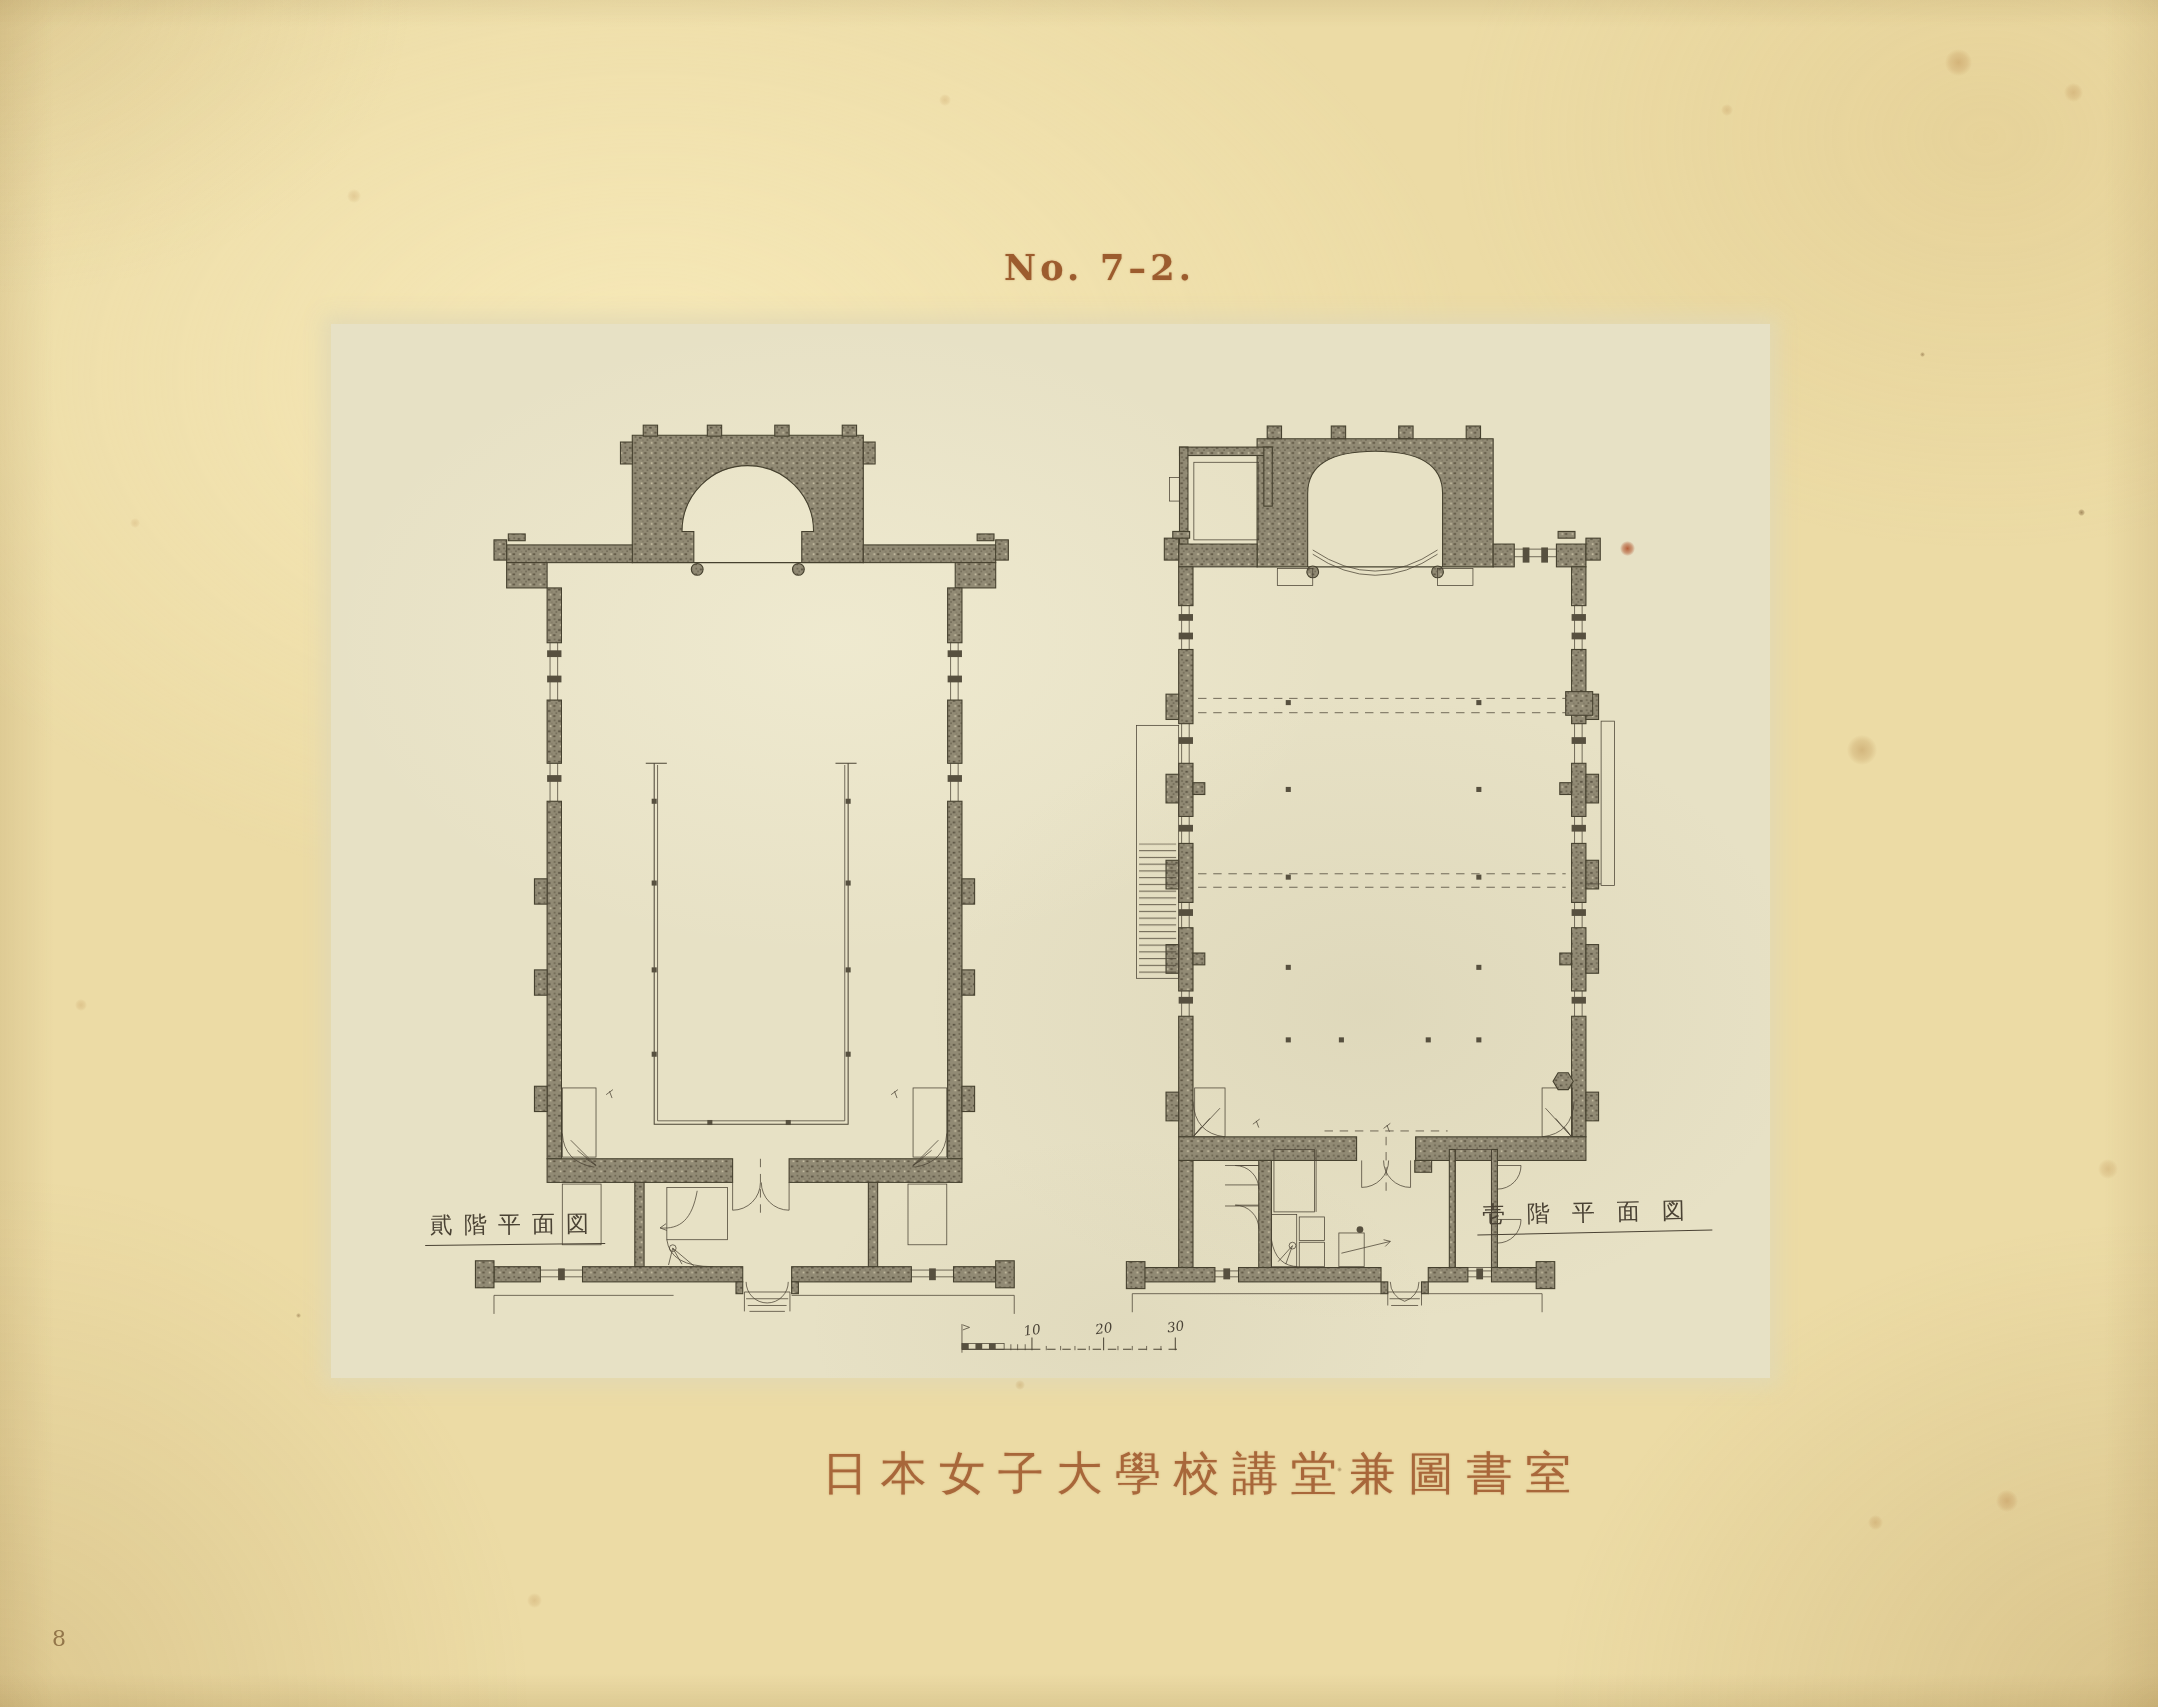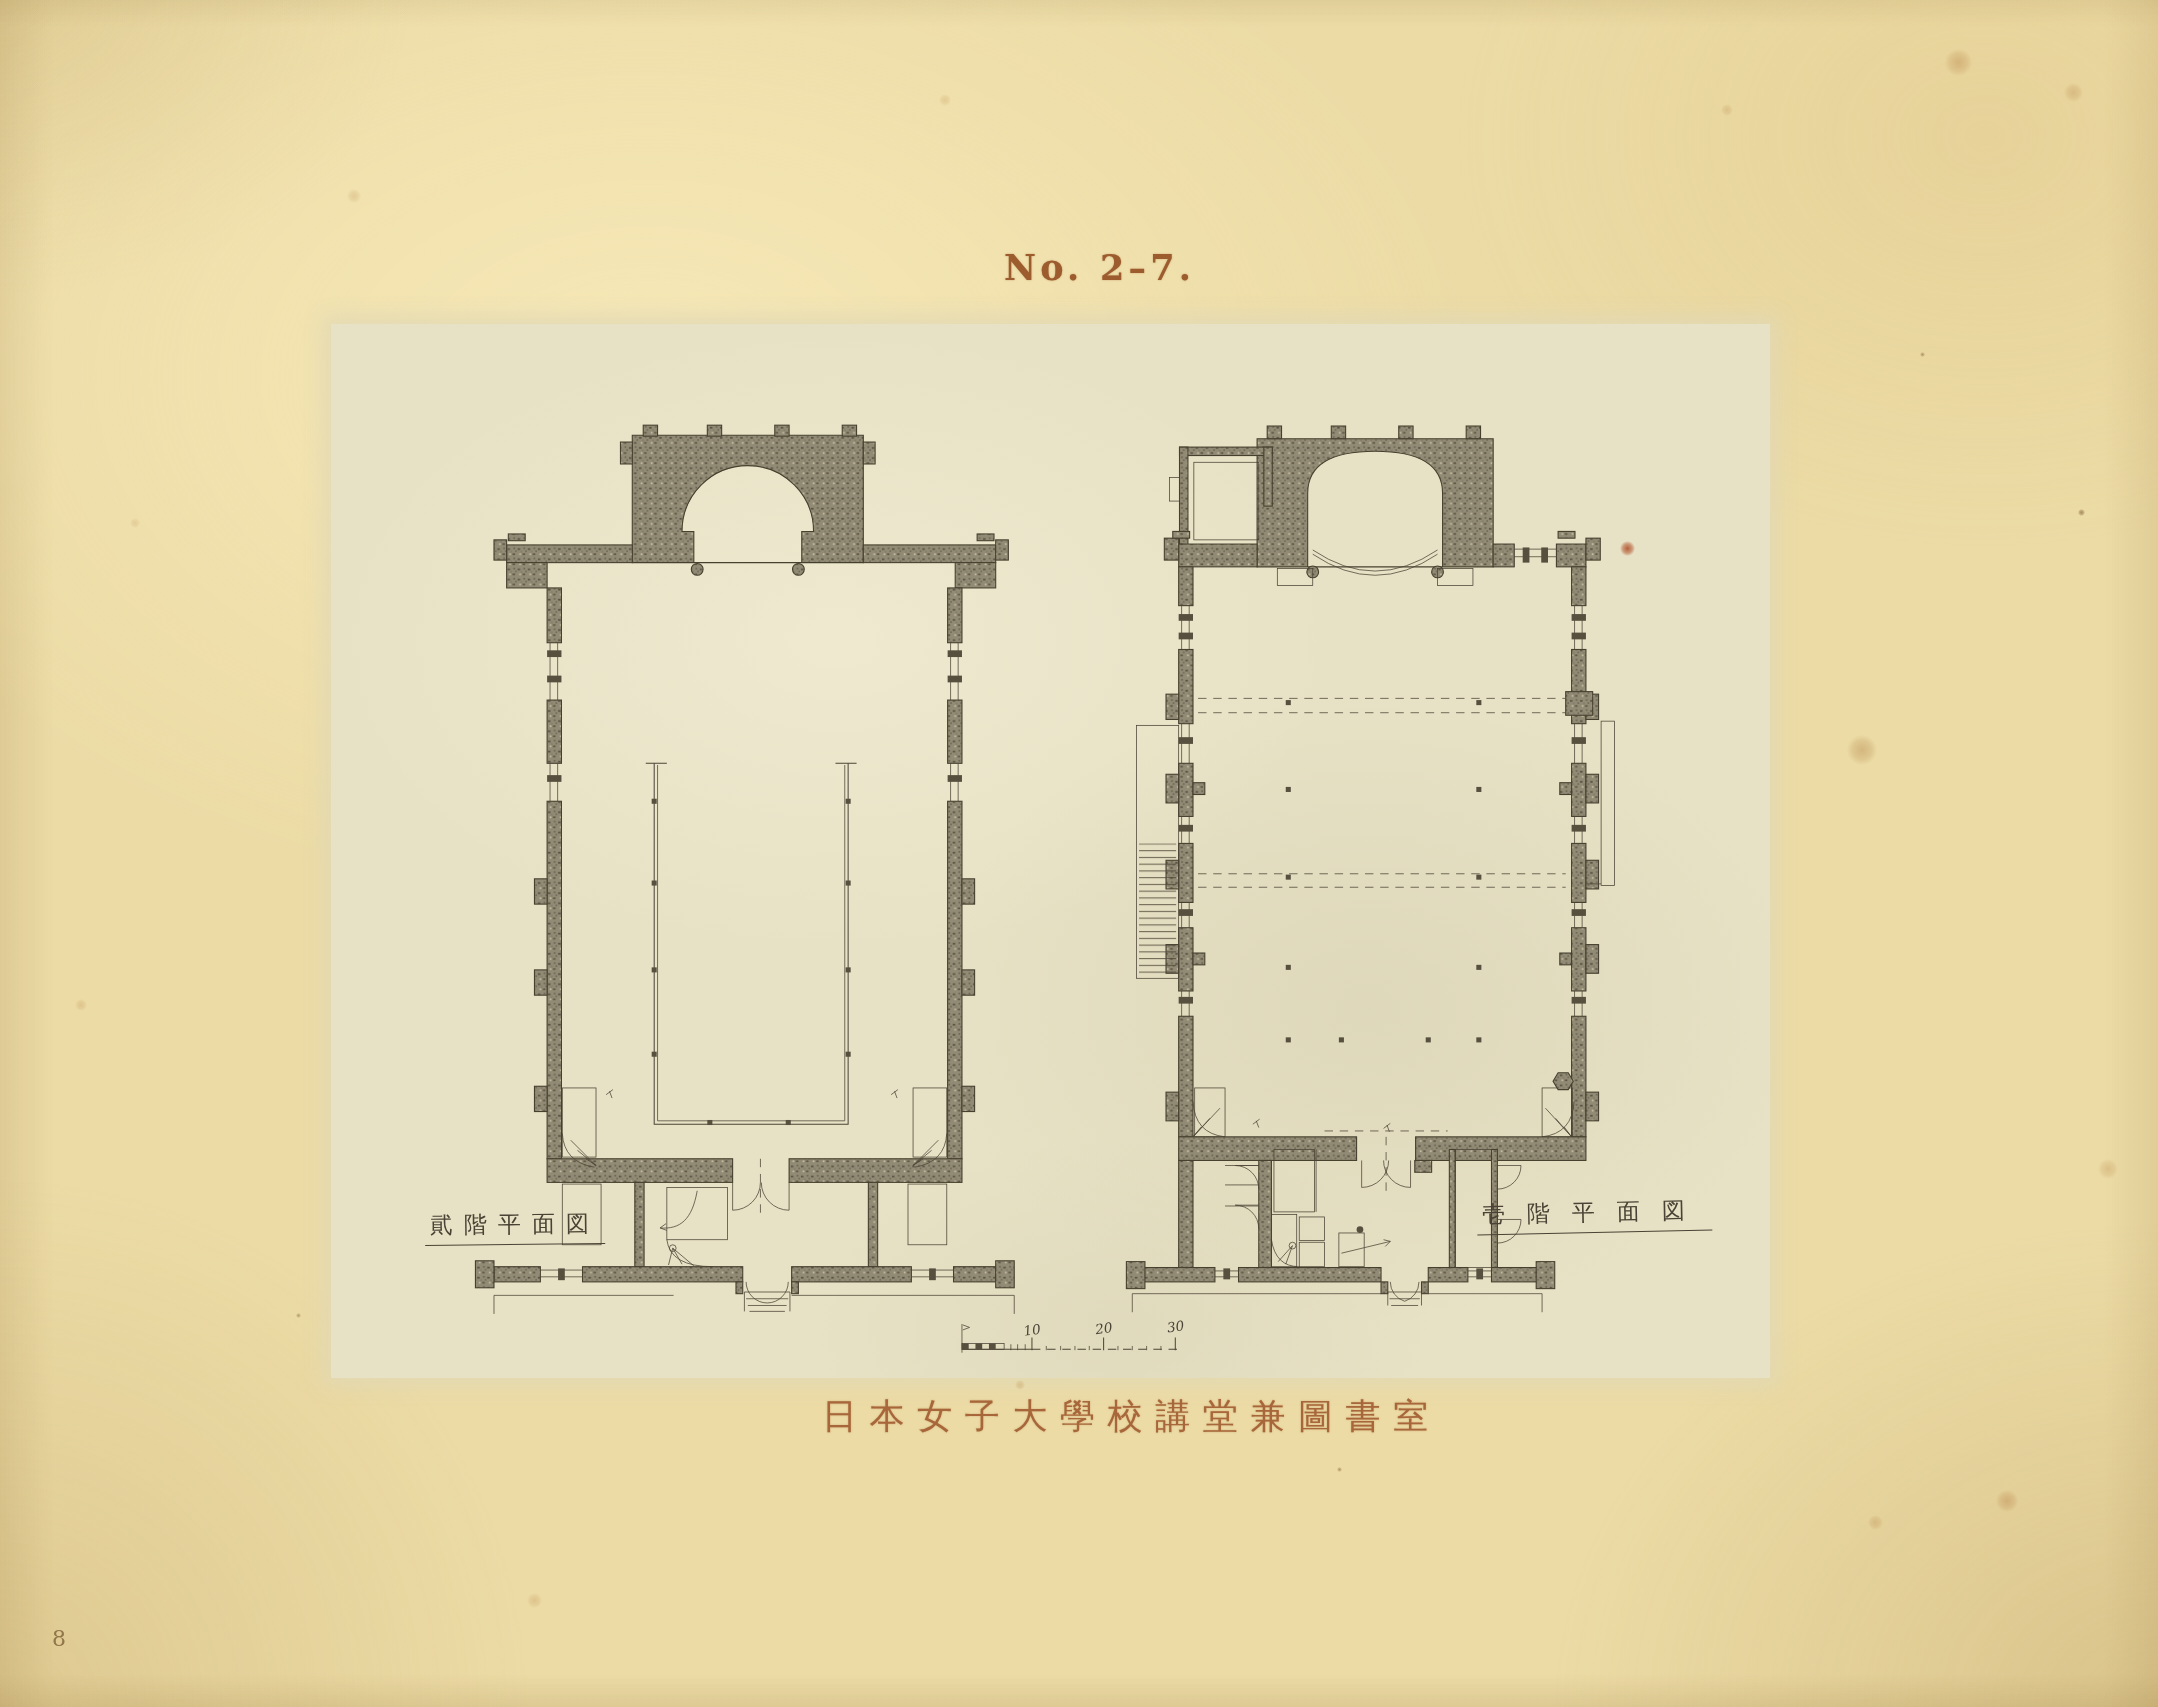--- a/index.html
+++ b/index.html
@@ -25,22 +25,22 @@
       radial-gradient(422px 253px at 55% 95%, rgba(150,140,100,.08), rgba(150,140,100,0) 75%);
     box-shadow:0 0 18.6px 7.6px rgba(225,216,180,.9);
   }
   .plate svg{position:absolute;left:0;top:0;width:100%;height:100%;filter:blur(0.3px);}
   .plate-no{
     position:absolute;left:1004px;top:247px;width:202px;
     font-size:35px;font-weight:bold;letter-spacing:4.2px;color:#9c5c2e;
     text-shadow:0 0 1.7px rgba(156,92,46,.55);
   }
   .caption{
-    position:absolute;left:822px;top:1393px;width:641px;
-    font-size:35px;letter-spacing:12.6px;color:#a8673a;white-space:nowrap;
+    position:absolute;left:822px;top:1443px;width:641px;
+    font-size:46px;letter-spacing:12.6px;color:#a8673a;white-space:nowrap;
     text-shadow:0 0 1.7px rgba(168,103,58,.5);
   }
   .plan-label{
     position:absolute;color:#4a4234;font-size:23px;white-space:nowrap;
     border-bottom:1.7px solid #4a4234;padding:0 5px 4.2px 5px;
   }
   .plan-label.left{left:425px;top:1209px;letter-spacing:11px;transform:rotate(-.6deg);}
   .plan-label.right{left:1477px;top:1197px;letter-spacing:22px;transform:rotate(-1.2deg);}
   .page-no{position:absolute;left:52px;top:1626px;font-size:22px;color:#93764a;}
   .fox{position:absolute;border-radius:50%;pointer-events:none;}
@@ -376,21 +376,21 @@
           <rect class="dk" x="1172" y="1593" width="8" height="7"></rect>
         <path class="ink thin" d="M1198,1594 V1601 M1206,1594 V1601 M1215,1594 V1601 M1240,1596 V1601 M1257,1596 V1601 M1274,1596 V1601 M1291,1596 V1601 M1325,1596 V1601 M1342,1596 V1601 M1359,1596 V1601 M1376,1596 V1601"></path>
         <path class="ink" d="M1223,1586 V1601 M1308,1586 V1601 M1393,1586 V1601"></path>
         <text class="txt" x="1214" y="1584" transform="rotate(-8 1214 1584)">10</text>
         <text class="txt" x="1299" y="1582" transform="rotate(-8 1299 1582)">20</text>
         <text class="txt" x="1384" y="1580" transform="rotate(-8 1384 1580)">30</text>
       </g>
     </svg>
   </div>
 
-  <div class="plate-no">No. 2–7.</div>
+  <div class="plate-no">No. 7–2.</div>
   <div class="plan-label left">貮階平面図</div>
   <div class="plan-label right">壱階平面図</div>
   <div class="caption">日本女子大學校講堂兼圖書室</div>
   <div class="page-no">8</div>
 
   <div id="foxing">
       <div class="fox" style="left: 1945px; top: 49px; width: 27px; height: 27px; opacity: 0.55; background: radial-gradient(circle, rgb(196, 154, 94) 0%, rgba(196, 154, 94, 0.533) 45%, transparent 72%);"></div>
       <div class="fox" style="left: 2064px; top: 83px; width: 18.6px; height: 18.6px; opacity: 0.5; background: radial-gradient(circle, rgb(200, 160, 102) 0%, rgba(200, 160, 102, 0.533) 45%, transparent 72%);"></div>
       <div class="fox" style="left: 1847px; top: 735px; width: 30px; height: 30px; opacity: 0.45; background: radial-gradient(circle, rgb(181, 138, 78) 0%, rgba(181, 138, 78, 0.533) 45%, transparent 72%);"></div>
       <div class="fox" style="left: 1620px; top: 541px; width: 15px; height: 15px; opacity: 0.85; background: radial-gradient(circle, rgb(173, 74, 34) 0%, rgba(173, 74, 34, 0.533) 45%, transparent 72%);"></div>

